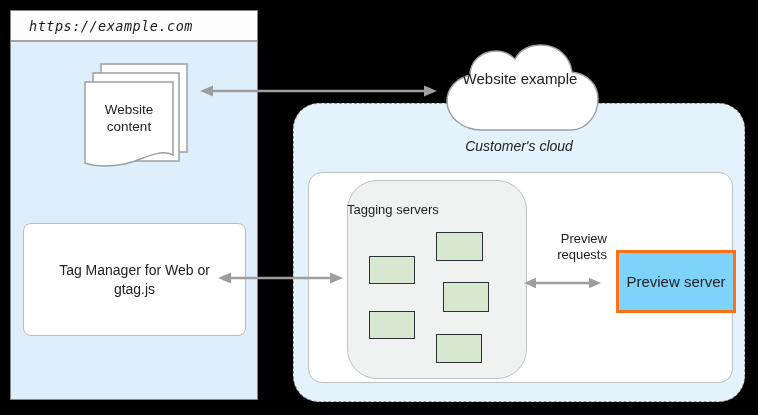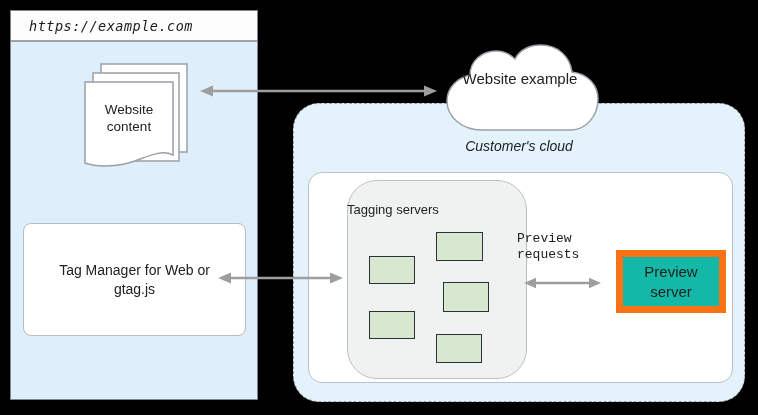--- a/index.html
+++ b/index.html
@@ -38,22 +38,22 @@
   .tagging-title{left:347px;top:193px;width:180px;text-align:left;font-size:13px;color:#202124;margin-top:9px;}
   .chips{left:347px;top:180px;width:180px;height:199px;}
   .chip{position:absolute;background:#d7e7d0;border:1.5px solid #2b3137;box-sizing:border-box;}
   .chip-1{left:22px;top:76px;width:46px;height:28px;}
   .chip-2{left:22px;top:131px;width:46px;height:28px;}
   .chip-3{left:89px;top:52px;width:47px;height:29px;}
   .chip-4{left:96px;top:102px;width:46px;height:30px;}
   .chip-5{left:89px;top:154px;width:46px;height:29px;}
 
   
-  .preview-req{left:517px;top:231px;width:90px;text-align:left;font-size:13px;line-height:16px;color:#202124;font-family:Liberation Mono, monospace;}
-  .preview-server{left:616px;top:250px;width:110px;height:63px;background:#14b8a6;border:7px solid #f97316;box-sizing:border-box;display:flex;align-items:center;justify-content:center;}
+  .preview-req{left:517px;top:231px;width:90px;text-align:right;font-size:13px;line-height:16px;color:#202124;}
+  .preview-server{left:616px;top:250px;width:120px;height:63px;background:#7dd3fc;border:3px solid #f97316;box-sizing:border-box;display:flex;align-items:center;justify-content:center;}
   .preview-server .lbl{text-align:center;font-size:15px;line-height:20px;}
 
   
   .arrows{left:0;top:0;width:758px;height:415px;pointer-events:none;z-index:50;}
 </style>
 </head>
 <body>
 
 <div class="abs browser">
   <div class="abs titlebar">

